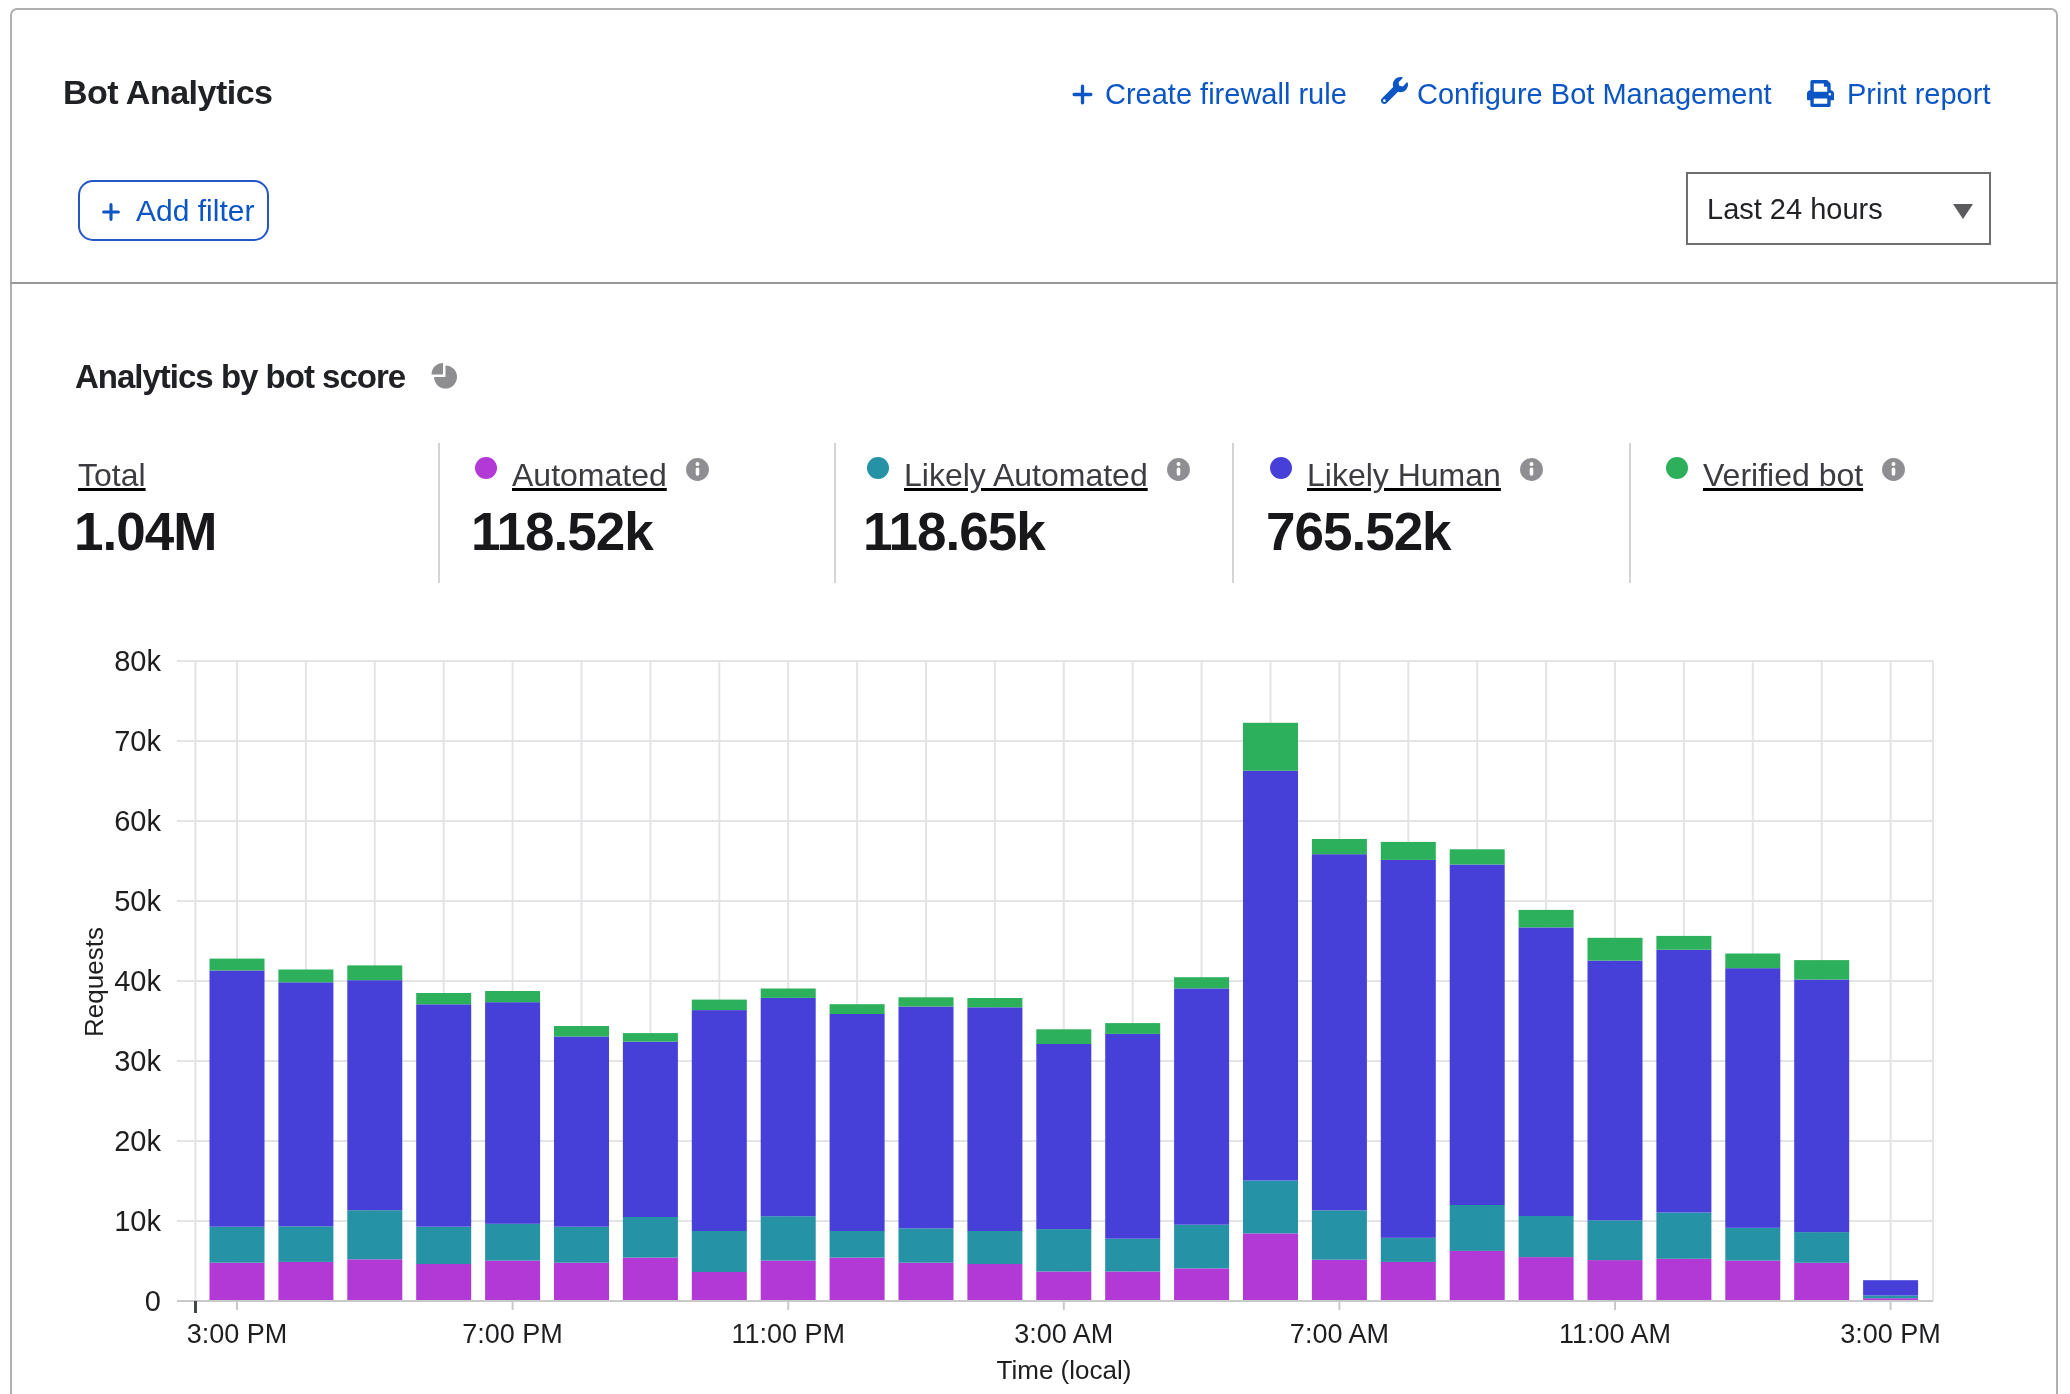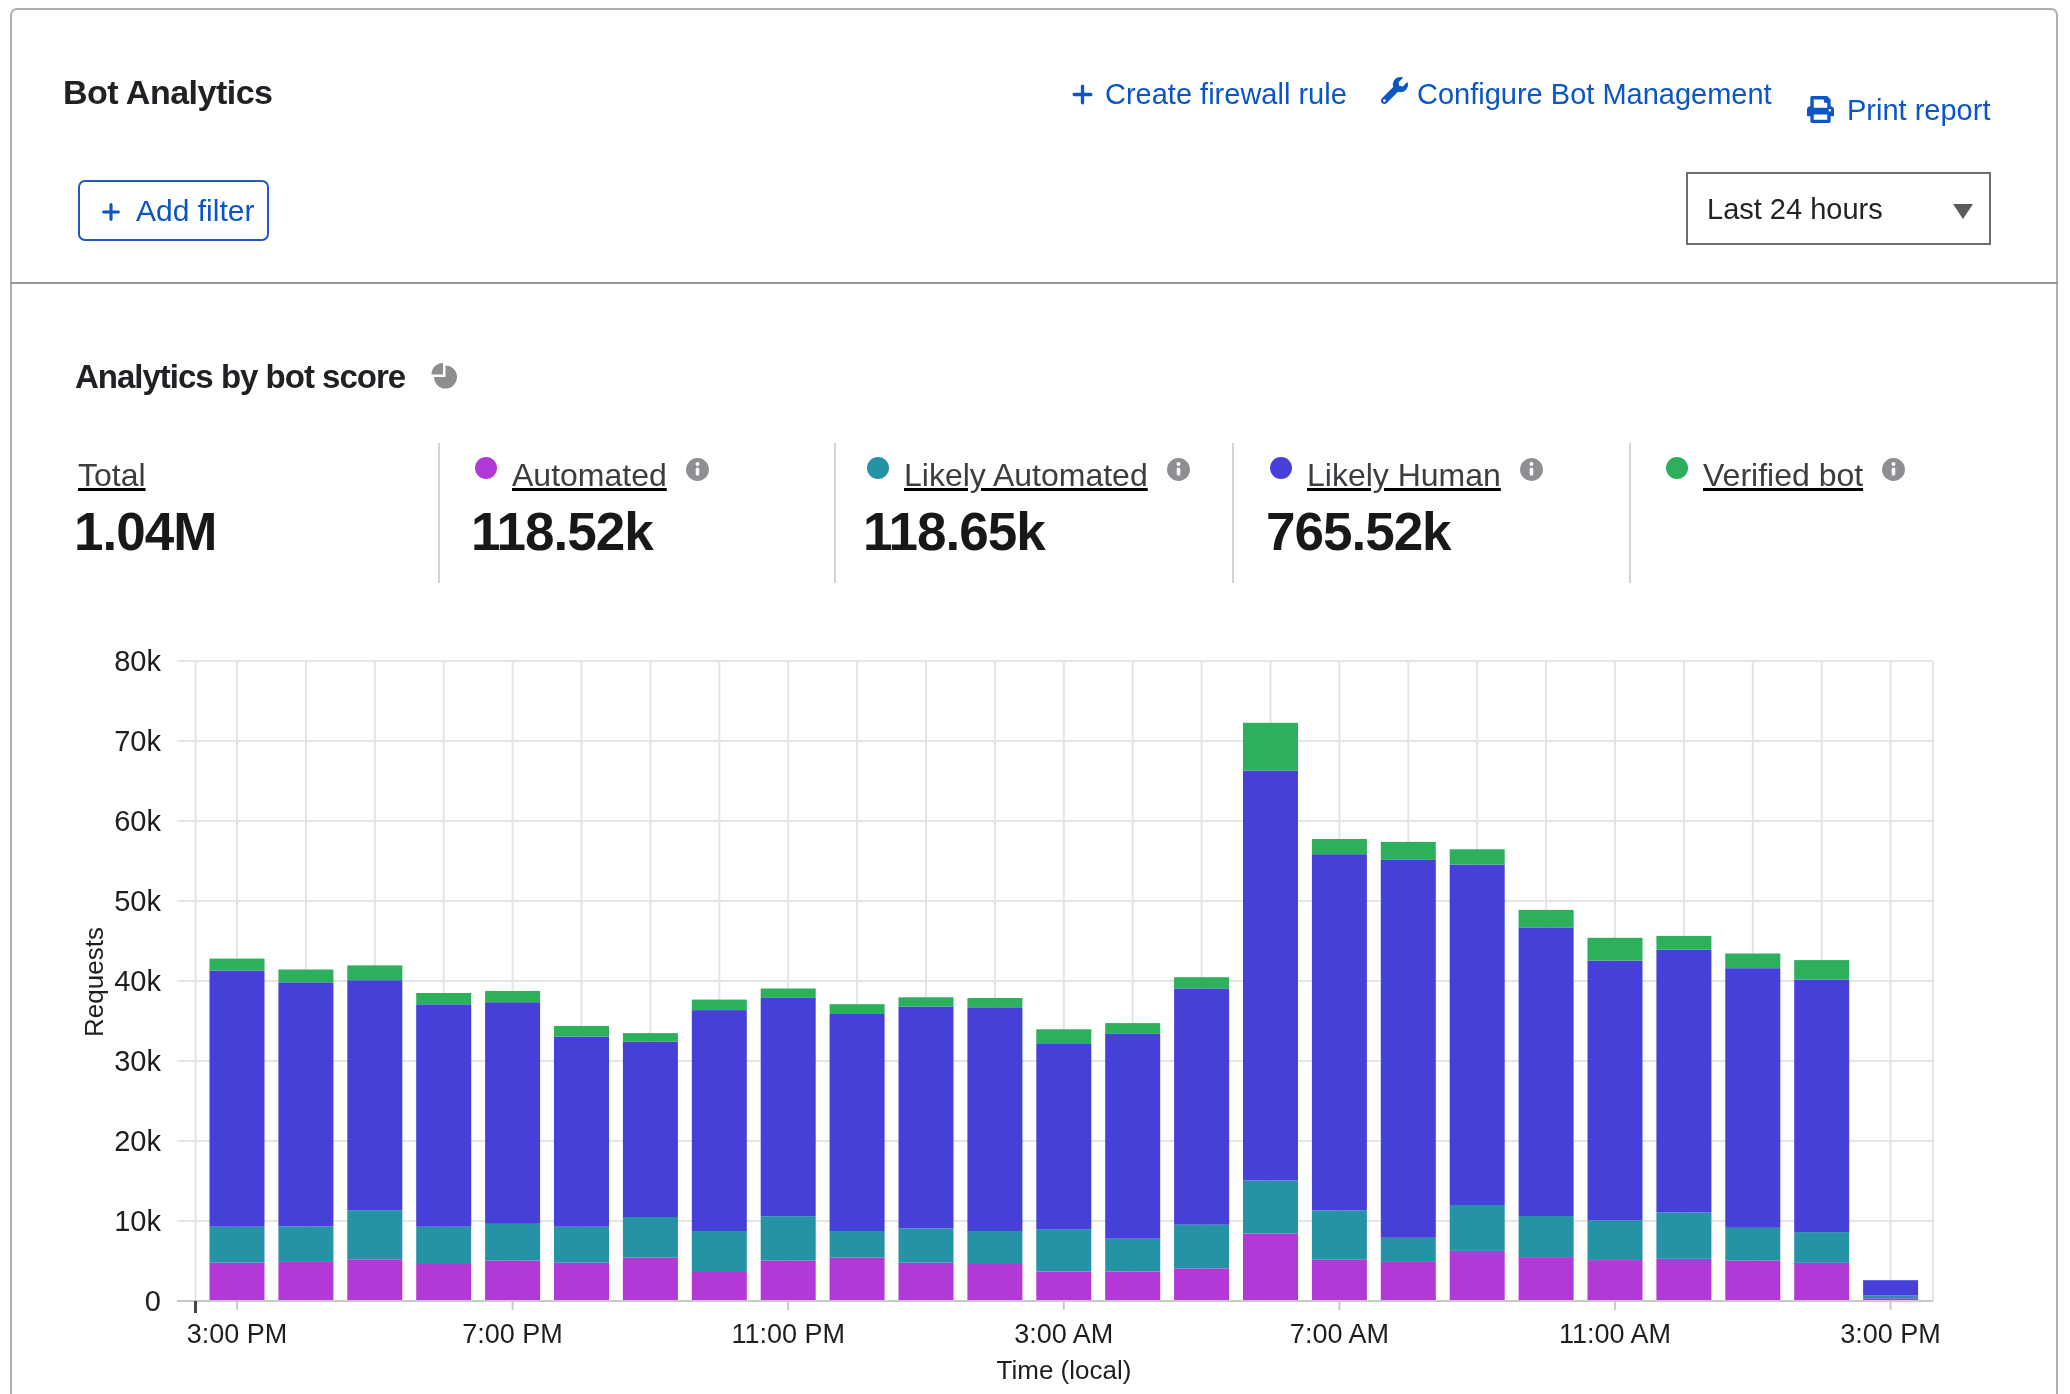--- a/index.html
+++ b/index.html
@@ -3,22 +3,22 @@
 <meta charset="utf-8">
 <style>
 * { margin:0; padding:0; box-sizing:border-box; }
 html,body { width:2070px; height:1394px; background:#fff; font-family:"Liberation Sans", sans-serif; }
 #page { position:absolute; left:0; top:0; width:2070px; height:1394px; overflow:hidden; }
 #card { position:absolute; left:10px; top:8px; width:2048px; height:1420px; border:2px solid #b0b0b3; border-radius:7px; background:#fff; }
 .h1 { position:absolute; left:63px; top:73px; font-size:34px; font-weight:700; color:#202125; letter-spacing:-0.5px; }
 .link { position:absolute; top:78px; color:#0b55c4; font-size:29px; white-space:nowrap; }
 #lnk1 { left:1070px; padding-left:35px; }
 #lnk2 { left:1381px; padding-left:36px; }
-#lnk3 { left:1806px; padding-left:41px;margin-top:16px; }
-.btn { position:absolute; left:78px; top:180px; width:191px; height:61px; border:2.5px solid #2456c4; border-radius:7px; }
+#lnk3 { left:1806px; padding-left:41px; }
+.btn { position:absolute; left:78px; top:180px; width:191px; height:61px; border:2.5px solid #2456c4; border-radius:15px; }
 .btn svg { position:absolute; left:20px; top:19px; }
 .btn span { position:absolute; left:56px; top:50%; transform:translateY(-50%); font-size:30px; color:#0b55c4; white-space:nowrap; }
 .select { position:absolute; top:172px; left:1686px; width:305px; height:73px; border:2px solid #6e6e71; border-radius:0; background:#fff; }
 .select span { position:absolute; left:19px; top:50%; transform:translateY(-50%); font-size:29px; color:#232327; white-space:nowrap; }
 .select .tri { position:absolute; right:16px; top:30px; width:0; height:0; border-left:10px solid transparent; border-right:10px solid transparent; border-top:15px solid #5b5b5e; }
 .divider { position:absolute; left:10px; top:282px; width:2048px; height:2px; background:#98989b; }
 .h2 { position:absolute; left:75px; top:358px; font-size:33px; font-weight:700; color:#202125; letter-spacing:-1px; }
 .stat { position:absolute; top:457px; }
 .stat-label { display:flex; align-items:flex-start; height:38px;text-decoration:underline; }
 .dot { width:22px; height:22px; border-radius:50%; margin-right:15px; flex:0 0 auto; }

